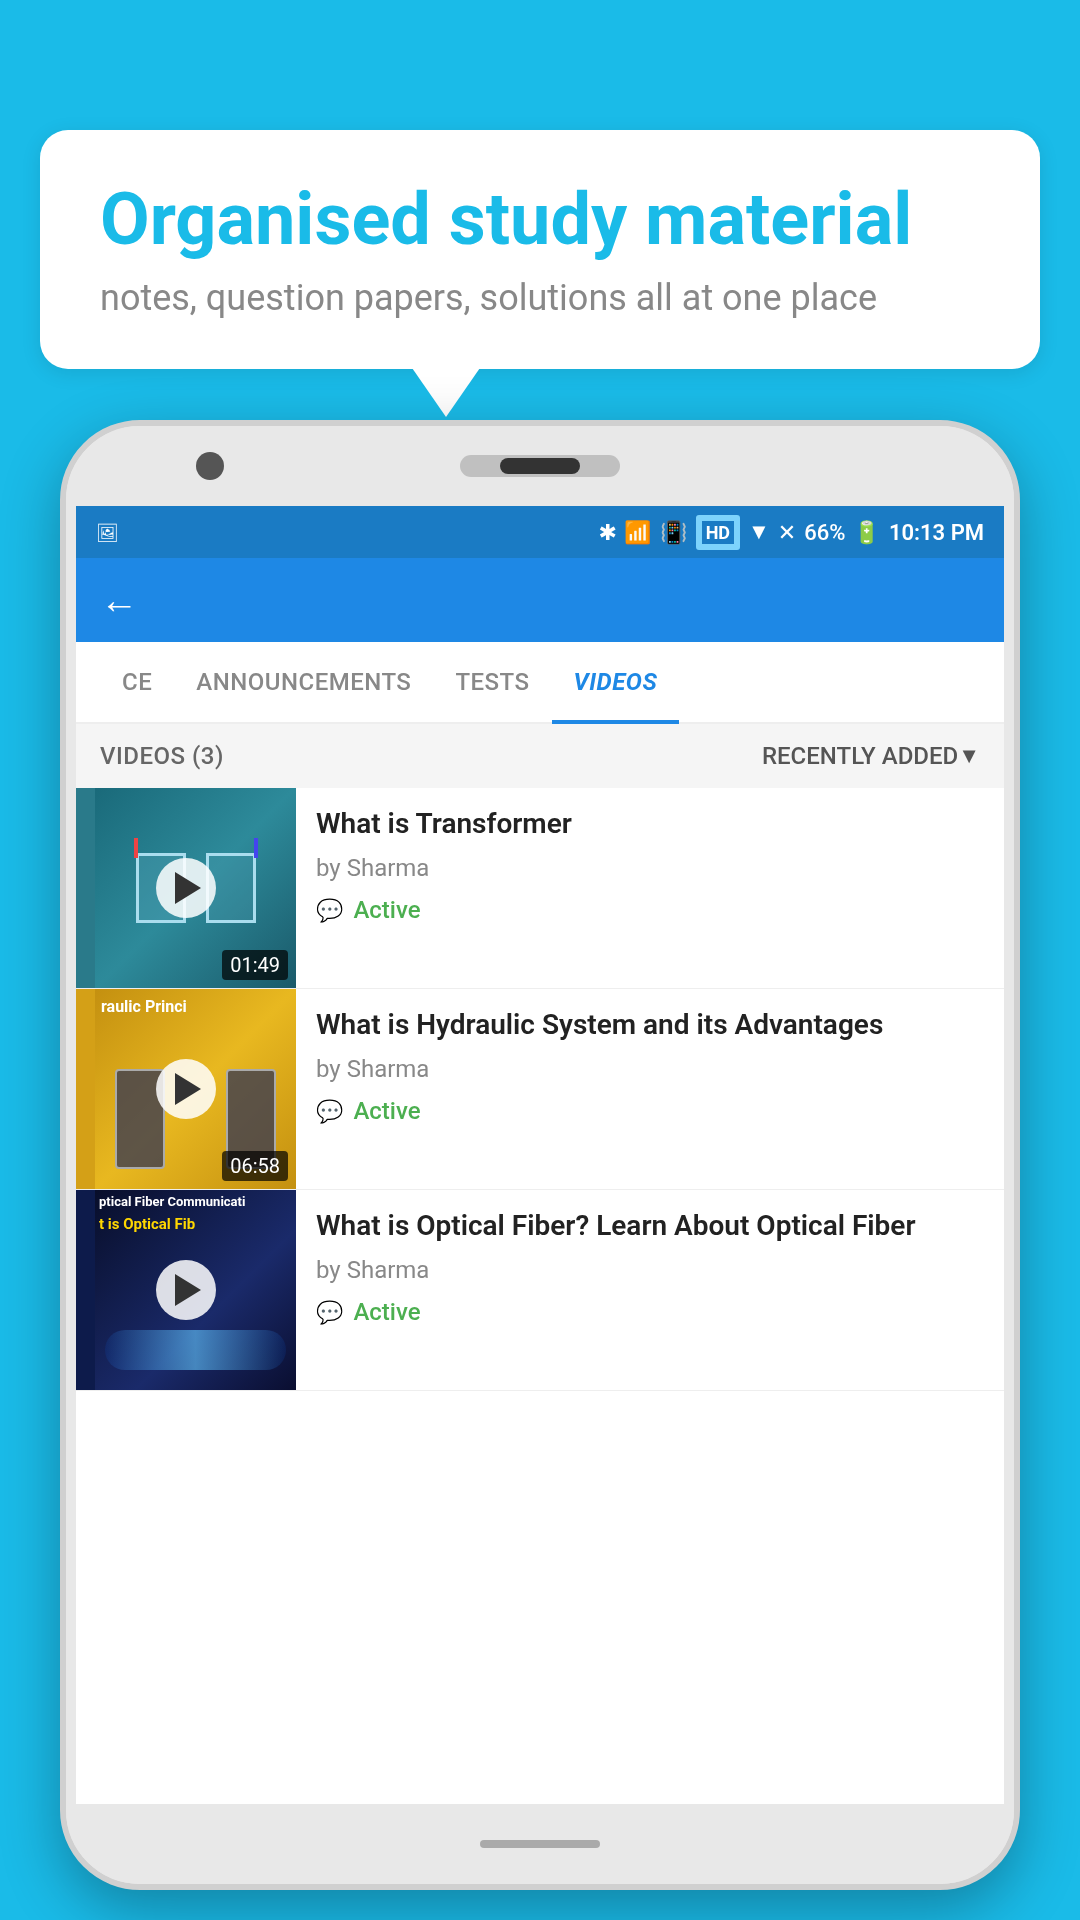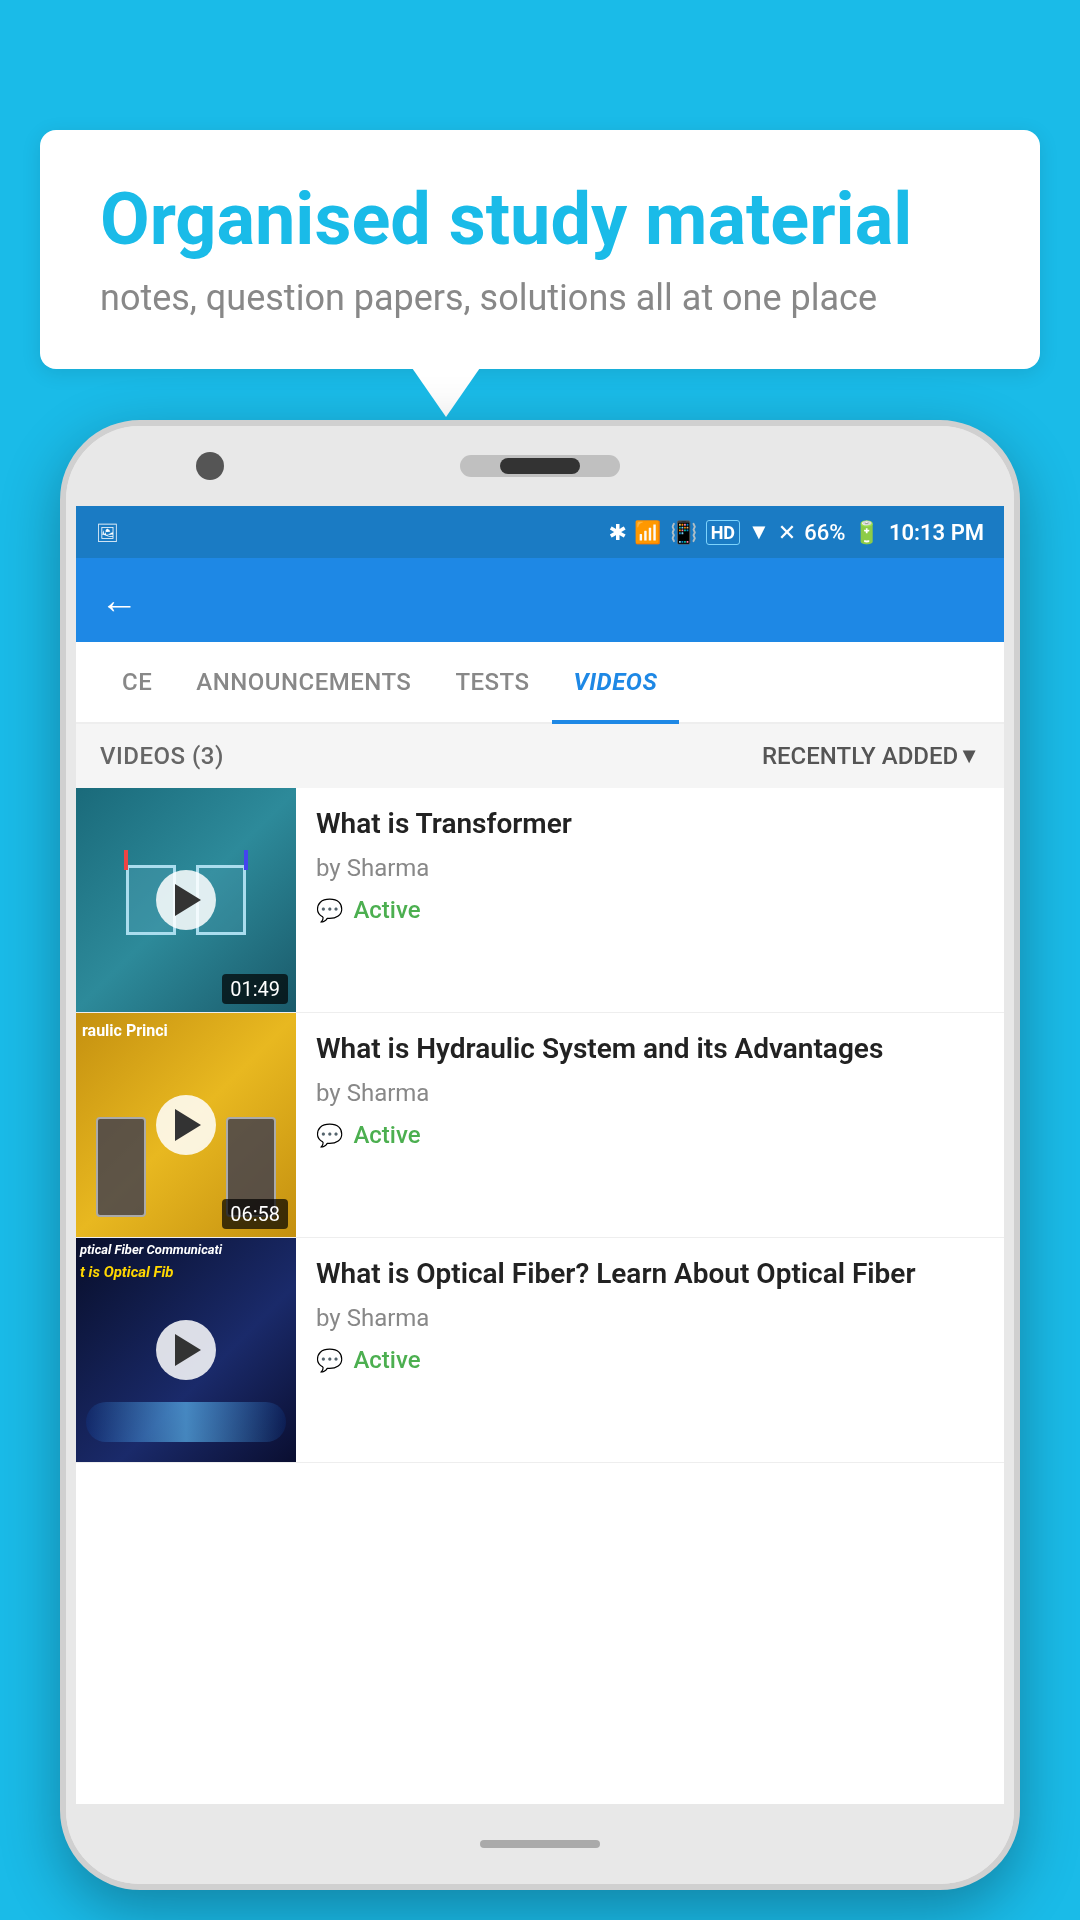--- a/index.html
+++ b/index.html
@@ -14,21 +14,21 @@
       position: relative;
     }
 
     
     .speech-bubble {
       position: absolute;
       top: 130px;
       left: 40px;
       right: 40px;
       background: white;
-      border-radius: 16px;
+      border-radius: 28px;
       padding: 50px 60px 50px 60px;
       box-shadow: 0 4px 20px rgba(0,0,0,0.1);
     }
     .speech-bubble::after {
       content: '';
       position: absolute;
       bottom: -48px;
       left: 370px;
       width: 0;
       height: 0;
@@ -222,25 +222,26 @@
     .video-item {
       display: flex;
       align-items: flex-start;
       border-bottom: 1px solid #eee;
       gap: 0;
       min-height: 200px;
     }
     .video-thumb {
       width: 220px;
       min-width: 220px;
-      height: 224px;
+      height: 200px;
       background: #2a7a8a;
       position: relative;
       overflow: hidden;
       flex-shrink: 0;
+      padding-left: 19px;
     }
     .video-thumb-2 {
       background: #d4a017;
     }
     .video-thumb-3 {
       background: #0d1b4b;
     }
     .play-btn {
       position: absolute;
       top: 50%;
@@ -320,21 +321,20 @@
       color: white;
       font-size: 16px;
       font-weight: 700;
     }
 
     .thumb-content-3 {
       width: 100%;
       height: 100%;
       background: linear-gradient(135deg, #080e2a 0%, #1a2a6a 60%, #0a0e30 100%);
       position: relative;
-      font-style: italic;
     }
     .fiber-text {
       position: absolute;
       top: 4px;
       left: 4px;
       color: white;
       font-size: 13px;
       font-weight: 700;
       line-height: 1.3;
     }
@@ -418,21 +418,21 @@
   <div class="phone-screen">
 
     <div class="status-bar">
       <div class="status-left">
         <span style="font-size:18px;">🖼</span>
       </div>
       <div class="status-right">
         <span>✱</span>
         <span>📶</span>
         <span>📳</span>
-        <span style="font-size:18px;font-weight:700;border:1px solid #7dd3fc;padding:1px 4px;border-radius:3px;">HD</span>
+        <span style="font-size:18px;font-weight:700;border:6px solid #7dd3fc;padding:1px 4px;border-radius:3px;">HD</span>
         <span>▼</span>
         <span>✕</span>
         <span>66%</span>
         <span>🔋</span>
         <span style="font-size:22px;font-weight:600;">10:13 PM</span>
       </div>
     </div>
 
     <div class="app-header">
       <div class="back-arrow">←</div>

